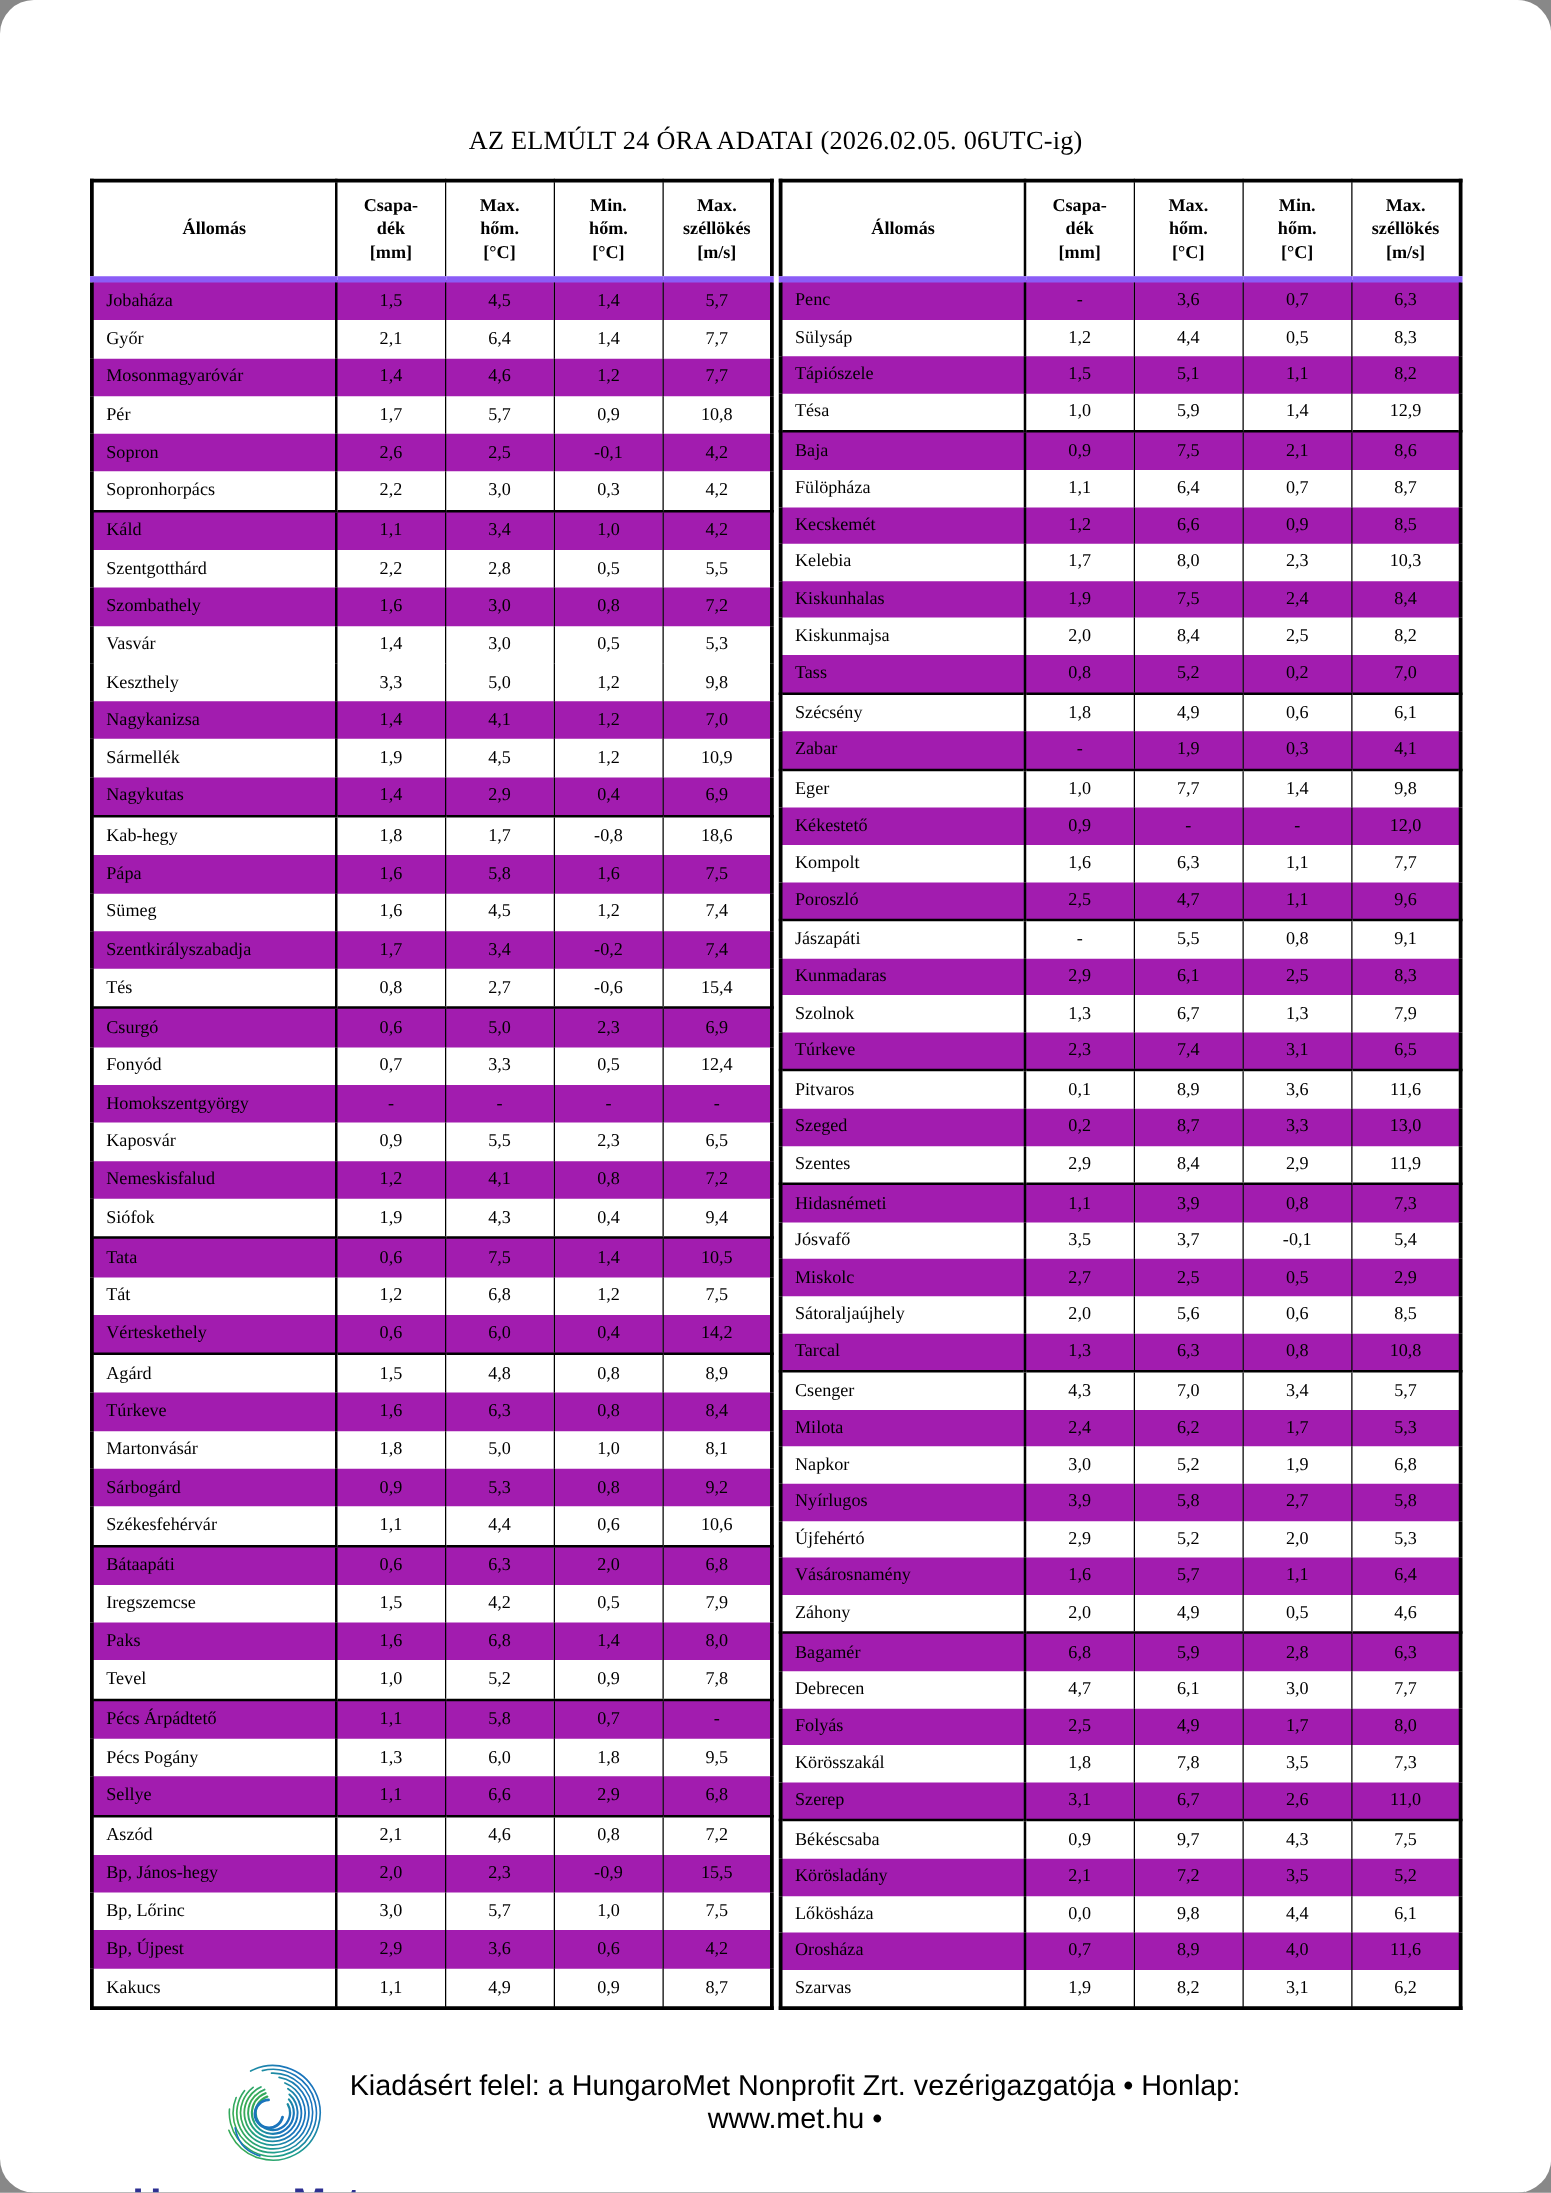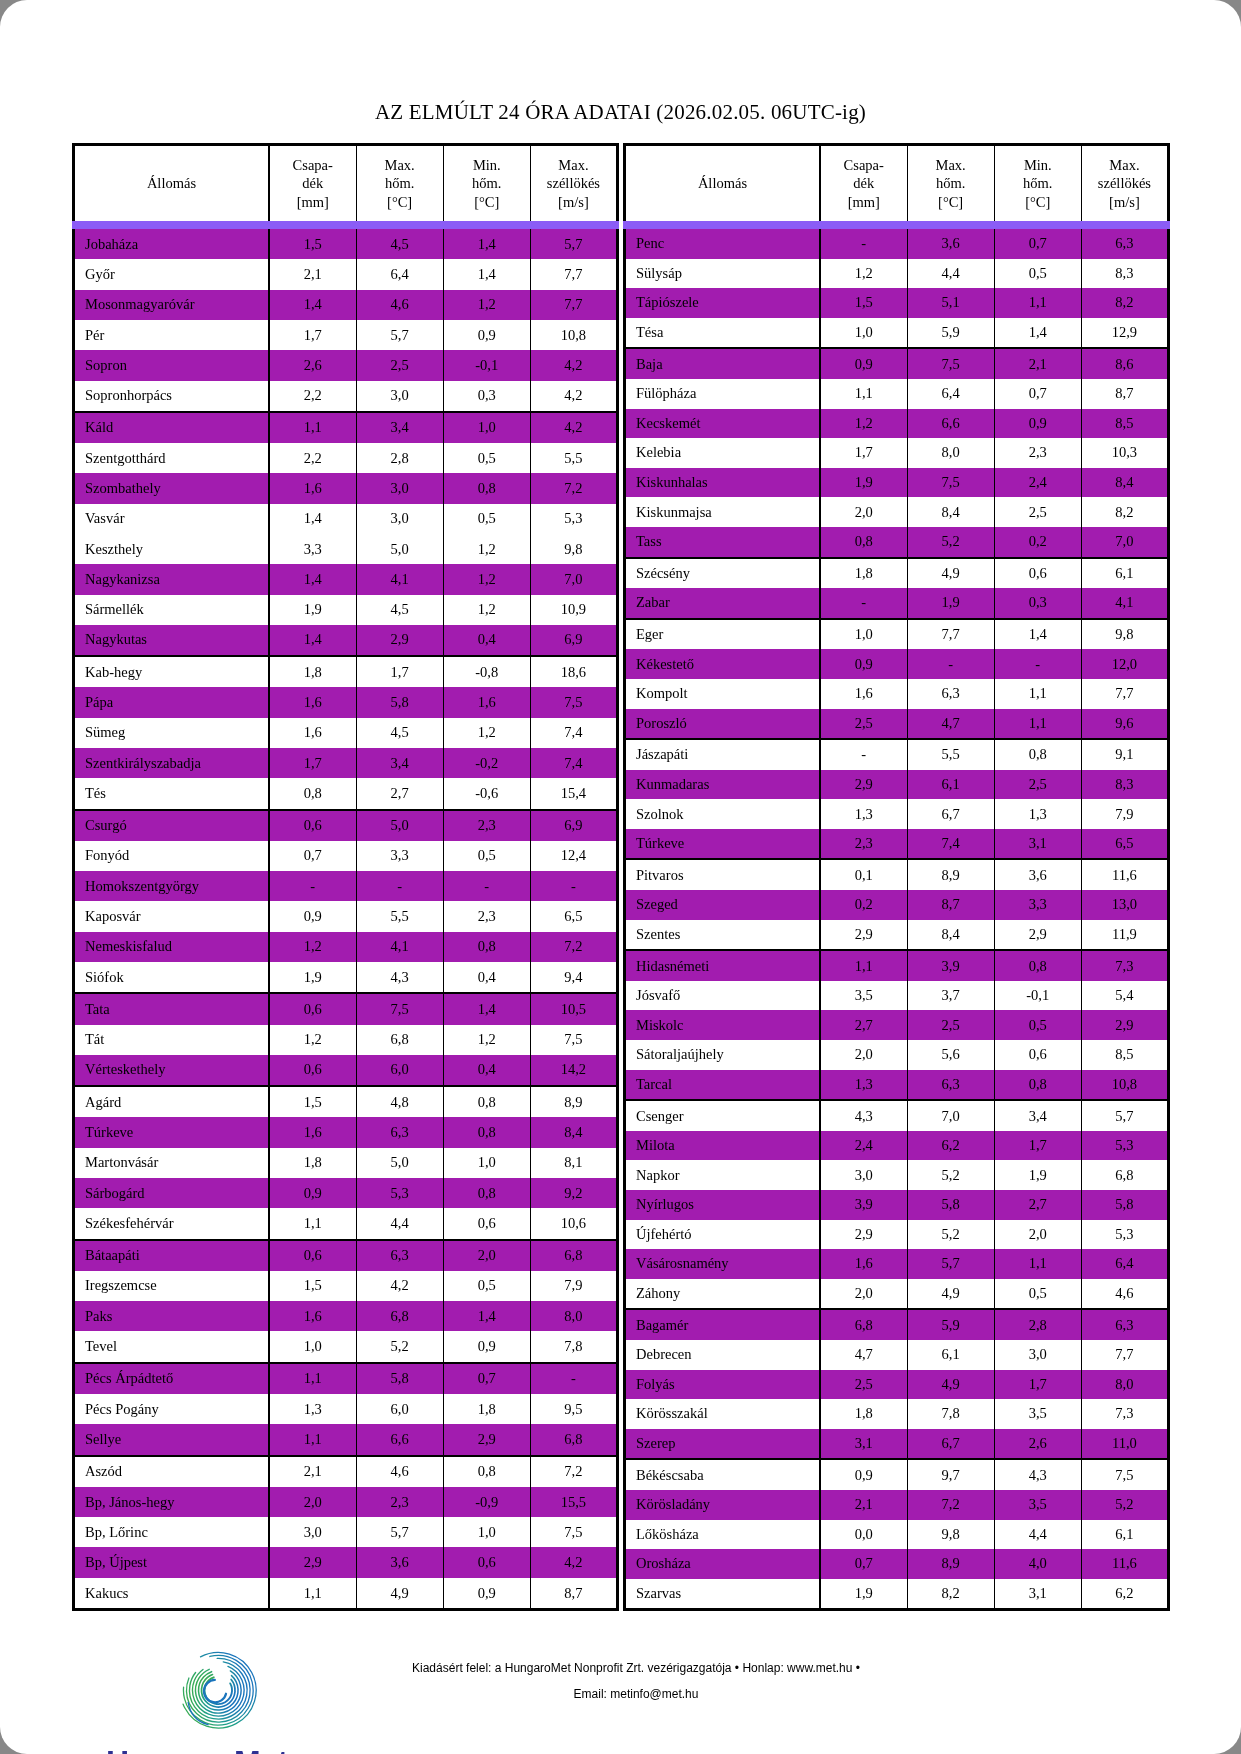--- a/index.html
+++ b/index.html
@@ -16,42 +16,42 @@
   }
   .tables { position:absolute; top:143px; left:72px; display:flex; gap:4px; }
   table.half {
     border-collapse:collapse; table-layout:fixed; width:547px;
     border:3px solid #000;
     font-size:14.5px;
   }
   col.c-station { width:194px; }
   col.c-num { width:86.5px; }
   th {
-    font-weight:normal; text-align:center; vertical-align:middle;
+    font-weight:bold; text-align:center; vertical-align:middle;
     white-space:pre-line; line-height:1.28; height:71px; padding:2px 0;
-    border-bottom:8px solid #8b5cf6;
+    border-bottom:5px solid #8b5cf6;
   }
   td { height:29.6px; padding:0; vertical-align:middle; }
   td.station { text-align:left; padding-left:10px; }
   td.num, th.num { text-align:center; }
   th.num, td.num { border-left:1px solid #000; }
   th:nth-child(2), td:nth-child(2) { border-left:2.5px solid #000; }
   tr.stripe { background:#a21caf; }
   tr.group-start td { border-top:2.5px solid #000; }
 
   .logo { position:absolute; left:101px; top:1647px; display:flex; align-items:center;flex-direction:column; }
   .swirl { width:86px; height:90px; display:block; }
   .logo-text { margin-left:5px; padding-top:9px; font-family:"Liberation Sans", sans-serif; }
   .wordmark { font-size:32px; font-weight:600; color:#2e3192; line-height:1; letter-spacing:-0.5px; }
   .tagline { font-size:10px; font-weight:600; color:#2e6da4; margin-top:4px; letter-spacing:0.15px; }
 
   .footer-text {
     position:absolute; left:236px; top:1655px; width:800px;
     text-align:center; font-family:"Liberation Sans", sans-serif;
-    font-size:12px; line-height:26px; color:#000;
+    font-size:23px; line-height:26px; color:#000;
   }
 </style>
 </head>
 <body>
 
 <div class="page">
 
   <div class="title">AZ ELMÚLT 24 ÓRA ADATAI (2026.02.05. 06UTC-ig)</div>
 
   <div class="tables">
@@ -774,16 +774,15 @@
       </g>
     </svg>
     <div class="logo-text">
       <div class="wordmark">HungaroMet</div>
       <div class="tagline">Magyar Meteorológiai Szolgáltató Nonprofit Zrt.</div>
     </div>
   </div>
 
   <div class="footer-text">
     <div>Kiadásért felel: a HungaroMet Nonprofit Zrt. vezérigazgatója • Honlap: www.met.hu •</div>
-    <div>Email: metinfo@met.hu</div>
   </div>
 
 </div>
 
 </body></html>

